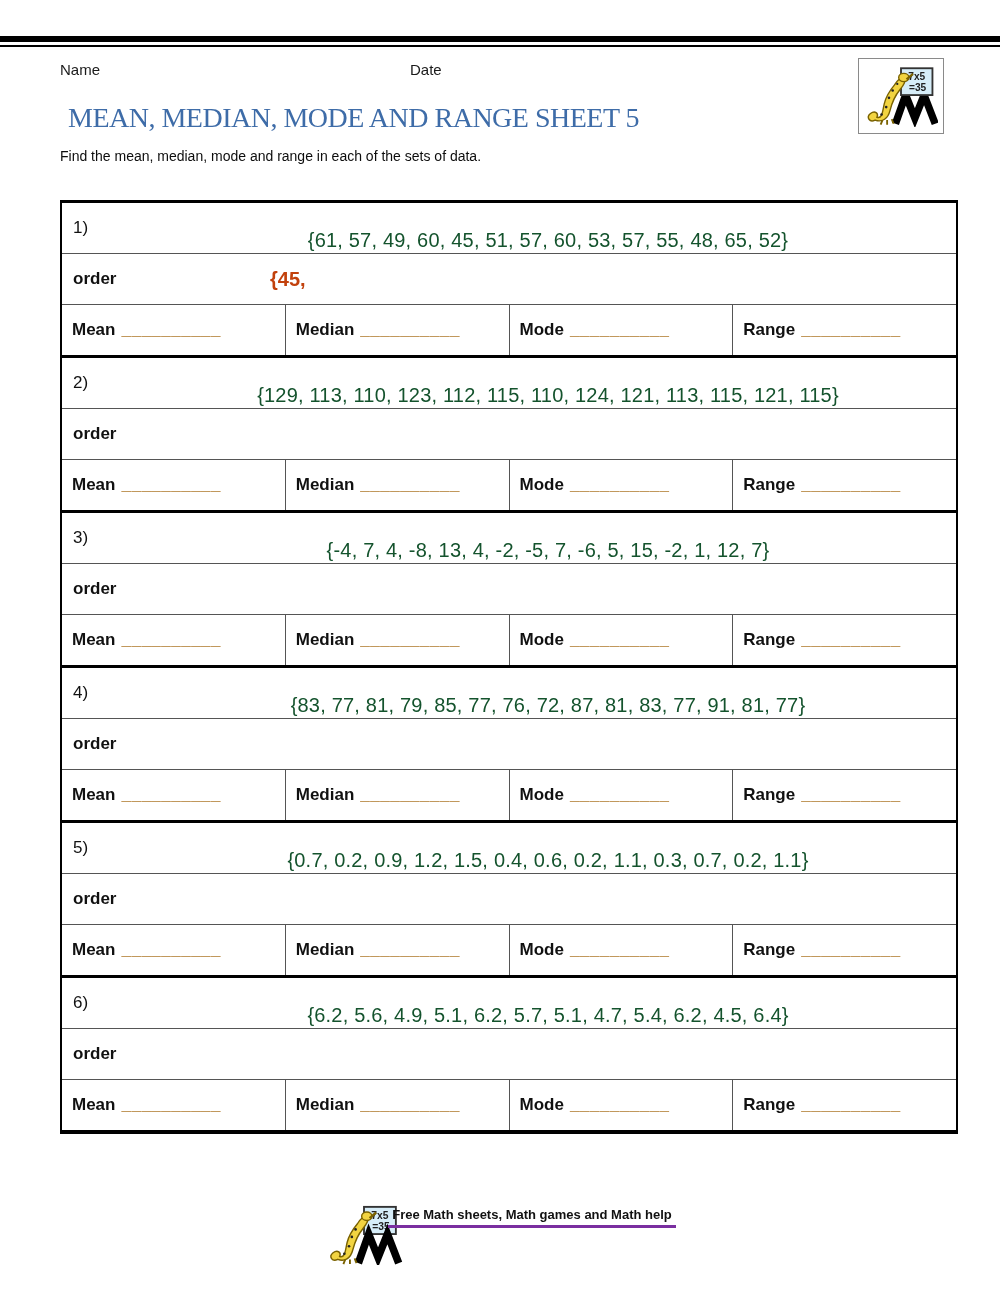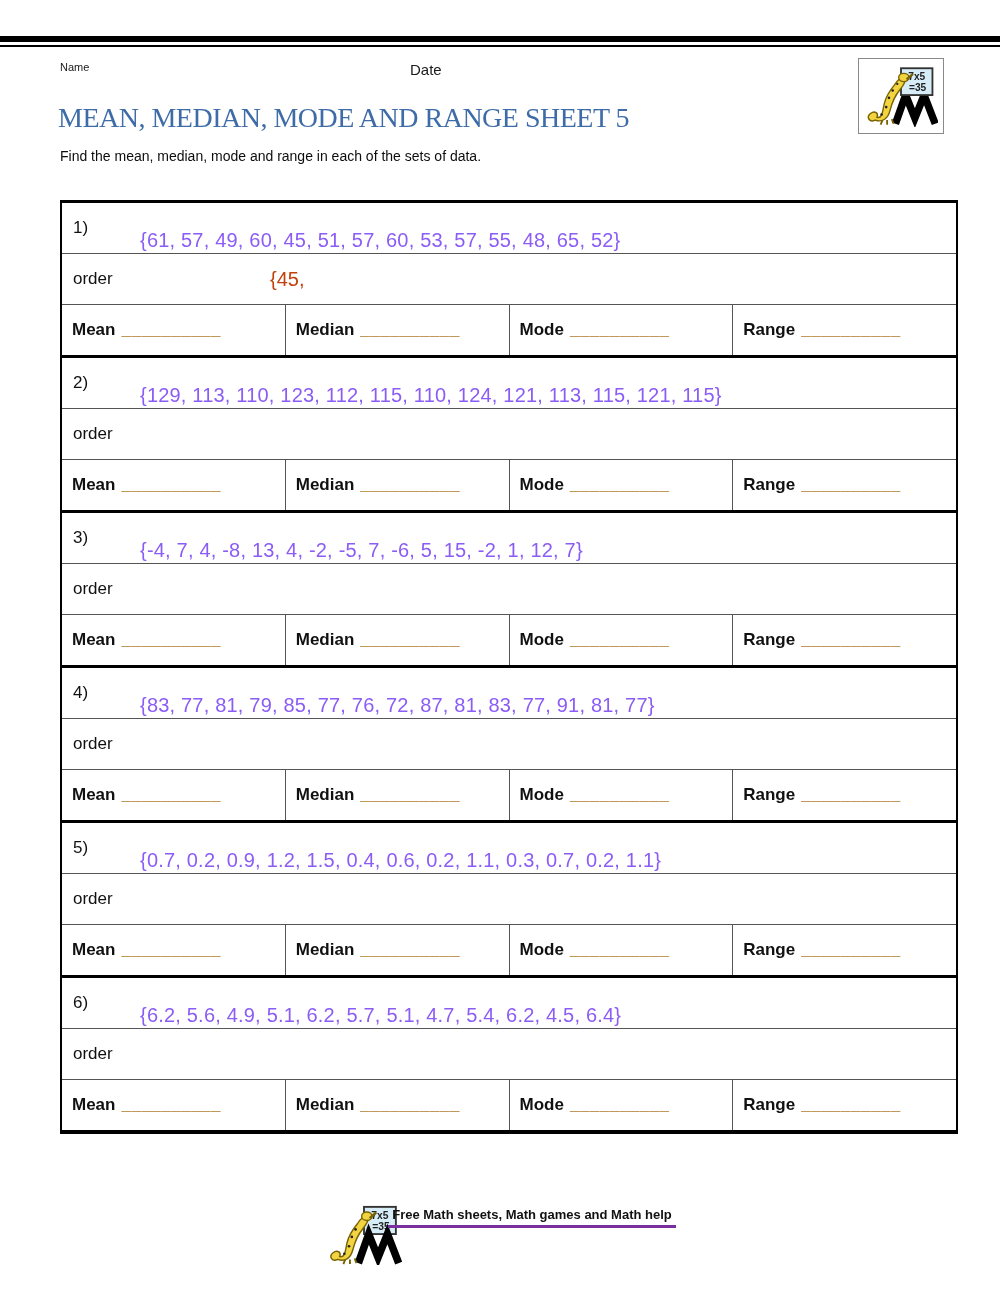--- a/index.html
+++ b/index.html
@@ -13,31 +13,31 @@
   body{
     width:1000px;height:1294px;position:relative;overflow:hidden;
     background:#ffffff;color:#111;
     font-family:"Liberation Sans",sans-serif;
   }
   
   .top-rule{
     position:absolute;left:0;top:36px;width:1000px;height:11px;
     border-top:6px solid #000;border-bottom:2px solid #000;background:#fff;
   }
-  .name-label{position:absolute;left:60px;top:61px;font-size:11px;color:#1a1a1a;}
+  .name-label{position:absolute;left:60px;top:61px;font-size:15px;color:#1a1a1a;}
   .date-label{position:absolute;left:410px;top:61px;font-size:15px;color:#1a1a1a;}
 
   .logo-box{
     position:absolute;left:858px;top:58px;width:86px;height:76px;
     border:1px solid #8a8a8a;background:#fff;
     display:flex;align-items:center;justify-content:center;
   }
 
   .page-title{
-    position:absolute;left:58px;top:102px;margin:0;
+    position:absolute;left:68px;top:102px;margin:0;
     font-family:"Liberation Serif",serif;font-weight:400;
     font-size:28px;letter-spacing:-0.5px;color:var(--title-blue);
     white-space:nowrap;
   }
   .instruction{
     position:absolute;left:60px;top:148px;margin:0;
     font-size:14px;color:#0d0d0d;white-space:nowrap;
   }
 
   
@@ -45,22 +45,22 @@
     position:absolute;left:60px;top:200px;width:898px;
     border-left:2px solid var(--line-thick);
     border-right:2px solid var(--line-thick);
     border-bottom:4px solid var(--line-thick);
     background:#fff;
   }
   .wsec{border-top:3px solid var(--line-thick);}
   .row{display:flex;align-items:center;}
   .rdata{height:51px;border-bottom:1px solid var(--line-thin);}
   .num-cell{flex:0 0 78px;padding-left:11px;font-size:17px;color:#111;}
-  .set-cell{flex:1;font-size:20px;color:#8b5cf6;letter-spacing:0.2px;margin-top:24px;}
-  .rorder{height:51px;border-bottom:1px solid var(--line-thin);}
+  .set-cell{flex:1;text-align:center;font-size:20px;color:#14532d;letter-spacing:0.2px;margin-top:24px;}
+  .rorder{height:51px;border-bottom:1px solid var(--line-thin);font-weight:bold;}
   .order-label{flex:0 0 78px;padding-left:11px;font-size:17px;color:#111;}
   .order-value{font-size:20px;margin-left:130px;color:#c2410c;}
   .ranswers{height:50px;font-weight:bold;}
   .acell{
     flex:1;height:100%;display:flex;align-items:center;
     padding-left:10px;border-right:1px solid var(--line-thin);
     font-size:17px;color:#111;
   }
   .acell:last-child{border-right:none;}
   .blank{margin-left:6px;letter-spacing:0.5px;color:#a16207;}

